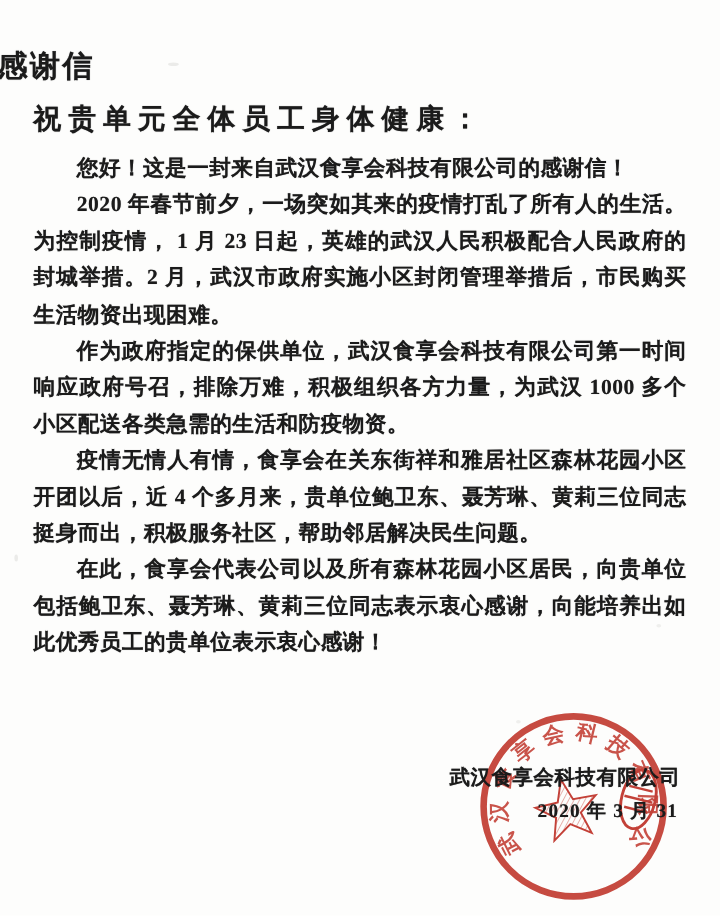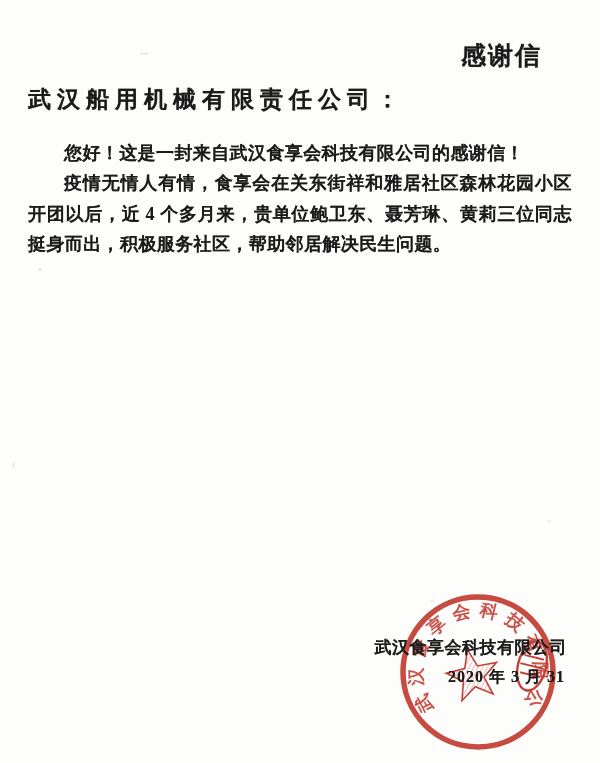--- a/index.html
+++ b/index.html
@@ -12,37 +12,37 @@
     color: #1b1b1b;
   }
   .page {
     position: absolute; inset: 0;
     padding: 0 28px;
     box-sizing: border-box;
   }
   .title {
     margin: 0;
     padding-top: 40px;
-    text-align: right;
+    text-align: left;
     font-size: 25px;
     font-weight: bold;
     letter-spacing: 2px;
     line-height: 32px;
     text-shadow: 0 0 .7px rgba(0,0,0,.6);
   }
   .title .title-inner { position: relative; left: -30px; }
   .recipient {
     margin-top: 13px;
     font-size: 23px;
     font-weight: bold;
     letter-spacing: 6px;
     line-height: 30px;
     text-shadow: 0 0 .7px rgba(0,0,0,.6);
   }
-  .letter-body { margin-top: 23px; }
+  .letter-body { margin-top: 10px; }
   .letter-body p {
     margin: 0;
     font-size: 18px;
     font-weight: bold;
     line-height: 30.4px;
     letter-spacing: 0.4px;
     text-indent: 2em;
     text-align: justify;
     text-shadow: 0 0 .6px rgba(0,0,0,.55);
   }
@@ -91,25 +91,28 @@
 </style>
 </head>
 <body>
 
 <div class="page">
 
   <h1 class="title">
     <span class="title-inner">感谢信</span>
   </h1>
 
-  <div class="recipient">武汉船用机械有限责任公司：</div>
+  <div class="recipient">祝贵单元全体员工身体健康：</div>
 
   <div class="letter-body">
     <p>您好！这是一封来自武汉食享会科技有限公司的感谢信！</p>
+    <p>2020 年春节前夕，一场突如其来的疫情打乱了所有人的生活。为控制疫情， 1 月 23 日起，英雄的武汉人民积极配合人民政府的封城举措。2 月，武汉市政府实施小区封闭管理举措后，市民购买生活物资出现困难。</p>
+    <p>作为政府指定的保供单位，武汉食享会科技有限公司第一时间响应政府号召，排除万难，积极组织各方力量，为武汉 1000 多个小区配送各类急需的生活和防疫物资。</p>
     <p>疫情无情人有情，食享会在关东街祥和雅居社区森林花园小区开团以后，近 4 个多月来，贵单位鲍卫东、聂芳琳、黄莉三位同志挺身而出，积极服务社区，帮助邻居解决民生问题。</p>
+    <p>在此，食享会代表公司以及所有森林花园小区居民，向贵单位包括鲍卫东、聂芳琳、黄莉三位同志表示衷心感谢，向能培养出如此优秀员工的贵单位表示衷心感谢！</p>
   </div>
 
   <div class="signature">
     <div class="sig-company">武汉食享会科技有限公司</div>
     <div class="sig-date">2020 年 3 月 31</div>
   </div>
 
   <svg class="stamp" width="160" height="168" viewBox="0 0 160 168" aria-hidden="true">
     <defs>
       <pattern id="hatch" width="4" height="4" patternUnits="userSpaceOnUse" patternTransform="rotate(40)">

